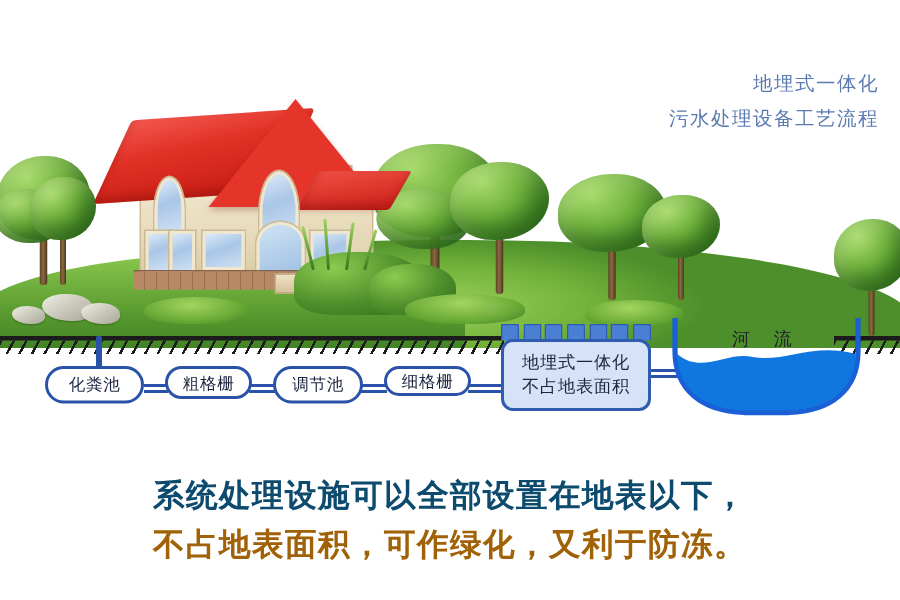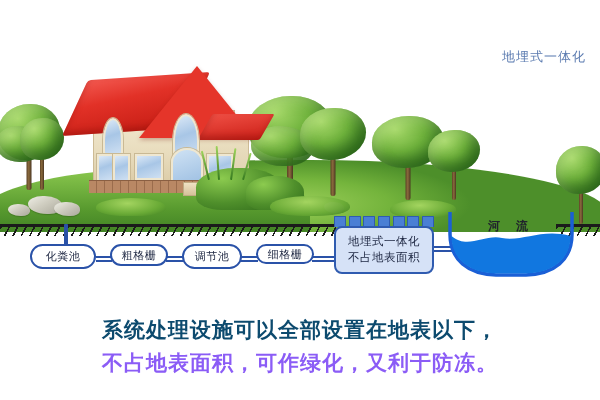--- a/index.html
+++ b/index.html
@@ -176,42 +176,42 @@
   .crenel{
     position:absolute;left:0;display:flex;justify-content:space-between;
     align-items:flex-end;
   }
   .crenel i{
     display:block;background:#4a7fd4;border:1px solid #2f5bb0;border-bottom:none;
     border-radius:1px 1px 0 0;
   }
 
   
-  .river{position:absolute;font-weight:bold;}
+  .river{position:absolute;}
   .river .basin{
     position:absolute;left:0;top:0;width:100%;height:100%;
   }
   .river .label{
     position:absolute;left:0;top:8px;width:100%;text-align:center;
     font-size:12px;color:#20232c;letter-spacing:6px;
   }
 
   
   .title{
     position:absolute;right:14px;top:46px;text-align:right;
     color:#5b7bb0;font-size:13px;line-height:1.75;letter-spacing:1px;
     font-family:"DejaVu Serif","Liberation Serif",serif;
   }
   .caption{
     position:absolute;left:0;top:314px;width:600px;text-align:center;
     font-family:"DejaVu Serif","Liberation Serif",serif;
     font-size:21px;font-weight:bold;line-height:1.55;letter-spacing:1px;
   }
   .caption .l1{color:#0c4a6e;display:block;}
-  .caption .l2{color:#8b5cf6;display:block;}
+  .caption .l2{color:#a16207;display:block;}
 </style>
 </head>
 <body>
 
 <div id="stage">
 
   <div class="scene">
 
     <div class="ground"></div>
     <div class="ground left"></div>
@@ -280,20 +280,21 @@
     <div class="rock" style="left:8px;top:204px;width:22px;height:12px;"></div>
     <div class="rock" style="left:324px;top:202px;width:20px;height:11px;"></div>
 
     <div class="grass-tuft" style="left:96px;top:198px;width:70px;height:18px;"></div>
     <div class="grass-tuft" style="left:270px;top:196px;width:80px;height:20px;"></div>
     <div class="grass-tuft" style="left:390px;top:200px;width:66px;height:18px;"></div>
   </div>
 
   <div class="title">
     <div>地埋式一体化</div>
+    <div>污水处理设备工艺流程</div>
   </div>
 
   <div class="datum seg" style="left:0;width:336px;">
     <div class="bar" style="width:336px;"></div>
     <div class="hatch" style="width:336px;"></div>
   </div>
   <div class="datum seg" style="left:556px;width:44px;">
     <div class="bar" style="width:44px;"></div>
     <div class="hatch" style="width:44px;"></div>
   </div>

